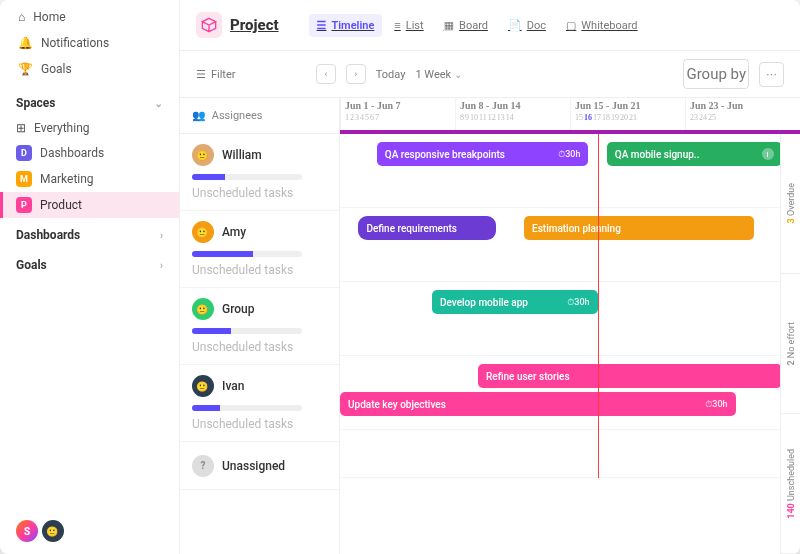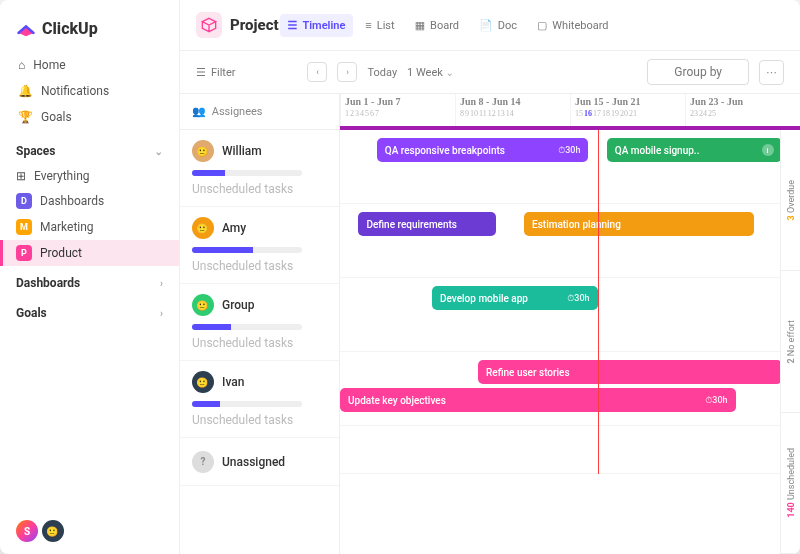--- a/index.html
+++ b/index.html
@@ -11,31 +11,31 @@
 .nav { padding: 4px 10px; }
 .nav-item { display: flex; align-items: center; gap: 8px; padding: 6px 8px; border-radius: 6px; color: #555; cursor: pointer; font-size: 12px; }
 .section-head { display: flex; align-items: center; justify-content: space-between; padding: 10px 16px 6px; font-weight: 700; font-size: 12px; cursor: pointer; }
 .space-item { display: flex; align-items: center; gap: 8px; padding: 5px 16px; color: #555; cursor: pointer; font-size: 12px; }
 .space-item.active { background: #fde5f0; color: #333; border-left: 3px solid #ff3f9a; padding-left: 13px; }
 .space-dot { width: 16px; height: 16px; border-radius: 4px; display: flex; align-items: center; justify-content: center; font-size: 9px; font-weight: 700; color: #fff; }
 .sidebar-fill { flex: 1; }
 .sidebar-bottom { display: flex; align-items: center; gap: 4px; padding: 12px 16px; }
 .avatar-sm { width: 22px; height: 22px; border-radius: 50%; display: flex; align-items: center; justify-content: center; font-size: 10px; font-weight: 700; color: #fff; }
 .main { flex: 1; display: flex; flex-direction: column; overflow: hidden; }
-.topbar { display: flex; align-items: center; gap: 1px; padding: 12px 16px; border-bottom: 1px solid #eee; }
+.topbar { display: flex; align-items: center; gap: 30px; padding: 12px 16px; border-bottom: 1px solid #eee; text-decoration: underline; }
 .proj { display: flex; align-items: center; gap: 8px; font-weight: 800; font-size: 15px; }
 .proj-icon { width: 26px; height: 26px; border-radius: 6px; background: #fde5ef; display: flex; align-items: center; justify-content: center; }
 .views { display: flex; gap: 4px; }
 .view-btn { display: flex; align-items: center; gap: 5px; padding: 5px 8px; border-radius: 4px; font-size: 11px; color: #777; cursor: pointer; }
 .view-btn.active { color: #5a4bff; background: #f0efff; font-weight: 600; }
 .toolbar { display: flex; align-items: center; gap: 10px; padding: 8px 16px; border-bottom: 1px solid #eee; font-size: 11px; color: #777; }
 .filter-btn { display: flex; align-items: center; gap: 5px; cursor: pointer; }
 .nav-arrow { width: 20px; height: 20px; border: 1px solid #ddd; border-radius: 4px; display: flex; align-items: center; justify-content: center; cursor: pointer; font-size: 9px; color: #888; }
 .toolbar-spacer { flex: 1; }
-.group-by { border: 1px solid #ddd; padding: 5px 26px; border-radius: 4px; cursor: pointer; font-size: 12px; }
+.group-by { border: 1px solid #ddd; padding: 5px 2px; border-radius: 4px; cursor: pointer; font-size: 15px; }
 .more-btn { padding: 5px 6px; border: 1px solid #ddd; border-radius: 4px; cursor: pointer; color: #888; }
 .timeline { flex: 1; display: flex; overflow: hidden; position: relative; }
 .assignee-col { width: 160px; border-right: 1px solid #eee; }
 .assignee-head { height: 36px; display: flex; align-items: center; padding: 0 12px; gap: 6px; color: #888; font-size: 11px; border-bottom: 1px solid #eee; }
 .assignee-row { padding: 10px 12px; border-bottom: 1px solid #f3f3f3; }
 .assignee-name { display: flex; align-items: center; gap: 8px; font-size: 12px; font-weight: 500; }
 .avatar { width: 22px; height: 22px; border-radius: 50%; display: flex; align-items: center; justify-content: center; font-size: 10px; font-weight: 700; color: #fff; overflow: hidden; }
 .progress { height: 6px; width: 110px; background: #eee; border-radius: 3px; margin-top: 8px; overflow: hidden; }
 .progress-bar { height: 100%; background: #5a4bff; }
 .unsched { margin-top: 6px; font-size: 12px; color: #bbb; }
@@ -61,27 +61,20 @@
 .rail-item.noeffort .rail-num { color: #999; }
 .rail-item.unsch .rail-num { color: #ff3f9a; }
 .chev { font-size: 10px; color: #aaa; }
 </style>
 </head>
 <body>
 
 <div class="app">
 
   <div class="sidebar">
-    <div class="logo">
-      <svg viewBox="0 0 24 24">
-          <path d="M3 18 L12 10 L21 18 L12 22 Z" fill="#ff3f9a"></path>
-          <path d="M3 18 L12 10 L21 18" fill="none" stroke="#5a4bff" stroke-width="3" stroke-linecap="round"></path>
-        </svg>
-      <span>ClickUp</span>
-    </div>
     <div class="nav">
       <div class="nav-item">
           <span>⌂</span>
           <span>Home</span>
         </div>
       <div class="nav-item">
           <span>🔔</span>
           <span>Notifications</span>
         </div>
       <div class="nav-item">
@@ -283,21 +276,21 @@
               <div class="bar" style="background: rgb(142, 68, 255); left: 8%; width: 46%; top: 8px;">
                 <span>QA responsive breakpoints</span>
                 <span class="hours">⏱30h</span>
               </div>
               <div class="bar" style="background: rgb(39, 174, 96); left: 58%; width: 38%; top: 8px;">
                 <span>QA mobile signup..</span>
                 <span class="info">i</span>
               </div>
             </div>
             <div class="grid-row">
-              <div class="bar" style="background: rgb(108, 59, 212); left: 4%; width: 30%; top: 8px;">
+              <div class="bar" style="background: rgb(108, 59, 212); left: 4%; width: 30%; top: 8px; border-radius: 9px;">
                 <span>Define requirements</span>
               </div>
               <div class="bar" style="background: rgb(243, 156, 18); left: 40%; width: 50%; top: 8px;">
                 <span>Estimation planning</span>
               </div>
             </div>
             <div class="grid-row">
               <div class="bar" style="background: rgb(26, 188, 156); left: 20%; width: 36%; top: 8px;">
                 <span>Develop mobile app</span>
                 <span class="hours">⏱30h</span>

